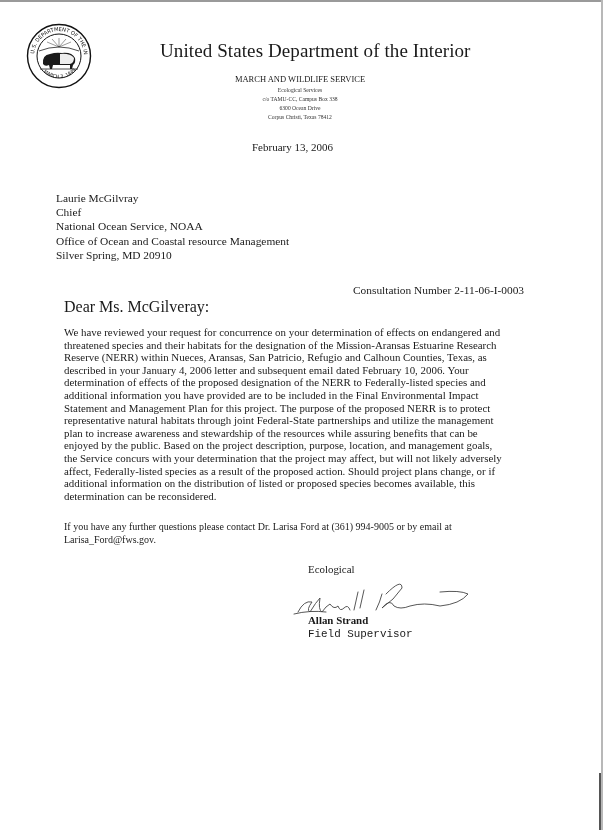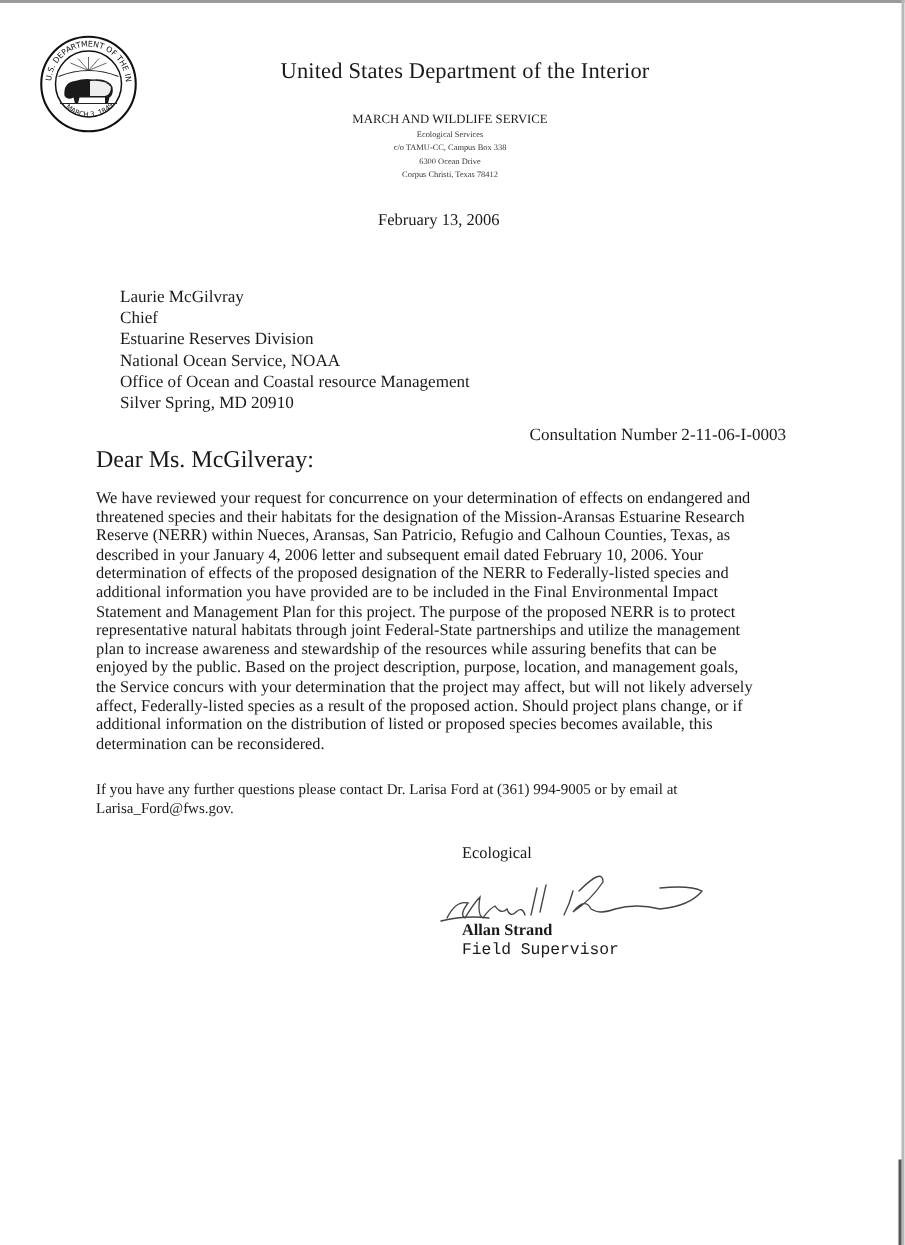--- a/index.html
+++ b/index.html
@@ -6,35 +6,35 @@
     body {
       width: 603px; height: 830px; position: relative; overflow: hidden;
       font-family: "Liberation Serif", "DejaVu Serif", serif; color: #1a1a1a;
     }
     .top-border { position: absolute; left: 0; top: 0; width: 603px; height: 2px; background: #9a9a9a; }
     .right-edge { position: absolute; left: 601px; top: 0; width: 2px; height: 830px; background: #b8b8b8; }
     .right-edge-dark { position: absolute; left: 599px; top: 773px; width: 2px; height: 57px; background: #555; }
     .seal { position: absolute; left: 26px; top: 23px; width: 66px; height: 66px; }
     .letterhead-title {
       position: absolute; left: 160px; top: 40px; width: 300px;
-      font-size: 15px; letter-spacing: 0.1px; white-space: nowrap; text-align: center;
+      font-size: 19px; letter-spacing: 0.1px; white-space: nowrap; text-align: center;
     }
     .agency {
       position: absolute; left: 232px; top: 74px; width: 136px; text-align: center;
       font-size: 8.5px; white-space: nowrap;
     }
     .addr {
       position: absolute; left: 225px; width: 150px; text-align: center;
       font-size: 5.6px; color: #333; white-space: nowrap;
     }
     .date {
       position: absolute; left: 252px; top: 131px; font-size: 11px; white-space: nowrap; margin-top: 10px;
     }
     .recipient {
-      position: absolute; left: 80px; top: 191px; font-size: 11.4px; line-height: 14.2px;
+      position: absolute; left: 56px; top: 191px; font-size: 11.4px; line-height: 14.2px;
     }
     .recipient div { white-space: nowrap; }
     .consult {
       position: absolute; left: 353px; top: 284px; font-size: 11.4px; white-space: nowrap;
     }
     .salutation {
       position: absolute; left: 64px; top: 298px; font-size: 16px; white-space: nowrap;
     }
     .body-para {
       position: absolute; left: 64px; top: 326px; width: 480px;
@@ -90,21 +90,20 @@
 <div class="agency">MARCH AND WILDLIFE SERVICE</div>
 <div class="addr" style="top:87px">Ecological Services</div>
 <div class="addr" style="top:96px">c/o TAMU-CC, Campus Box 338</div>
 <div class="addr" style="top:105px">6300 Ocean Drive</div>
 <div class="addr" style="top:114px">Corpus Christi, Texas  78412</div>
 <div class="date">February 13, 2006</div>
 
 <div class="recipient">
   <div>Laurie McGilvray</div>
   <div>Chief</div>
-  <div>Estuarine Reserves Division</div>
   <div>National Ocean Service, NOAA</div>
   <div>Office of Ocean and Coastal resource Management</div>
   <div>Silver Spring, MD 20910</div>
 </div>
 
 <div class="consult">Consultation Number 2-11-06-I-0003</div>
 <div class="salutation">Dear Ms. McGilveray:</div>
 
 <div class="body-para">
   <div>We have reviewed your request for concurrence on your determination of effects on endangered and</div>

